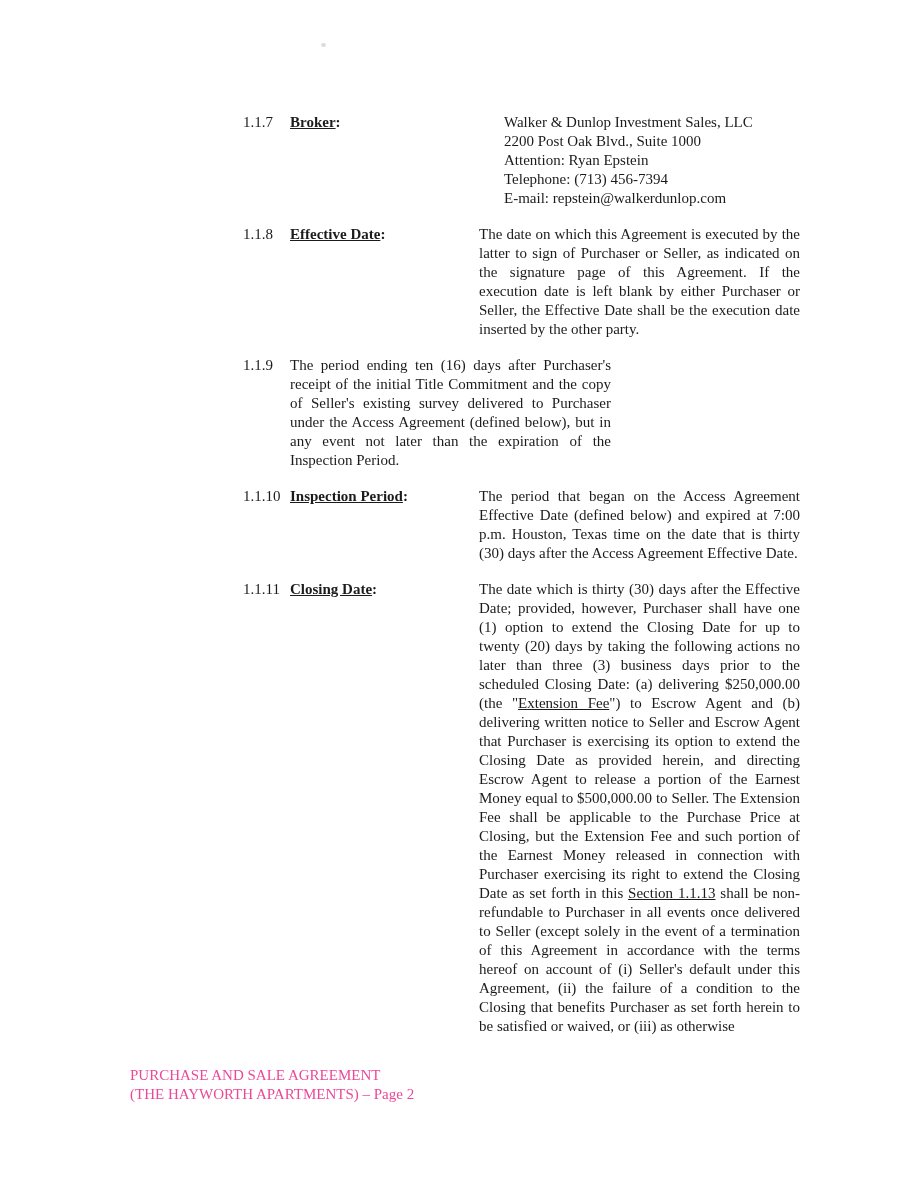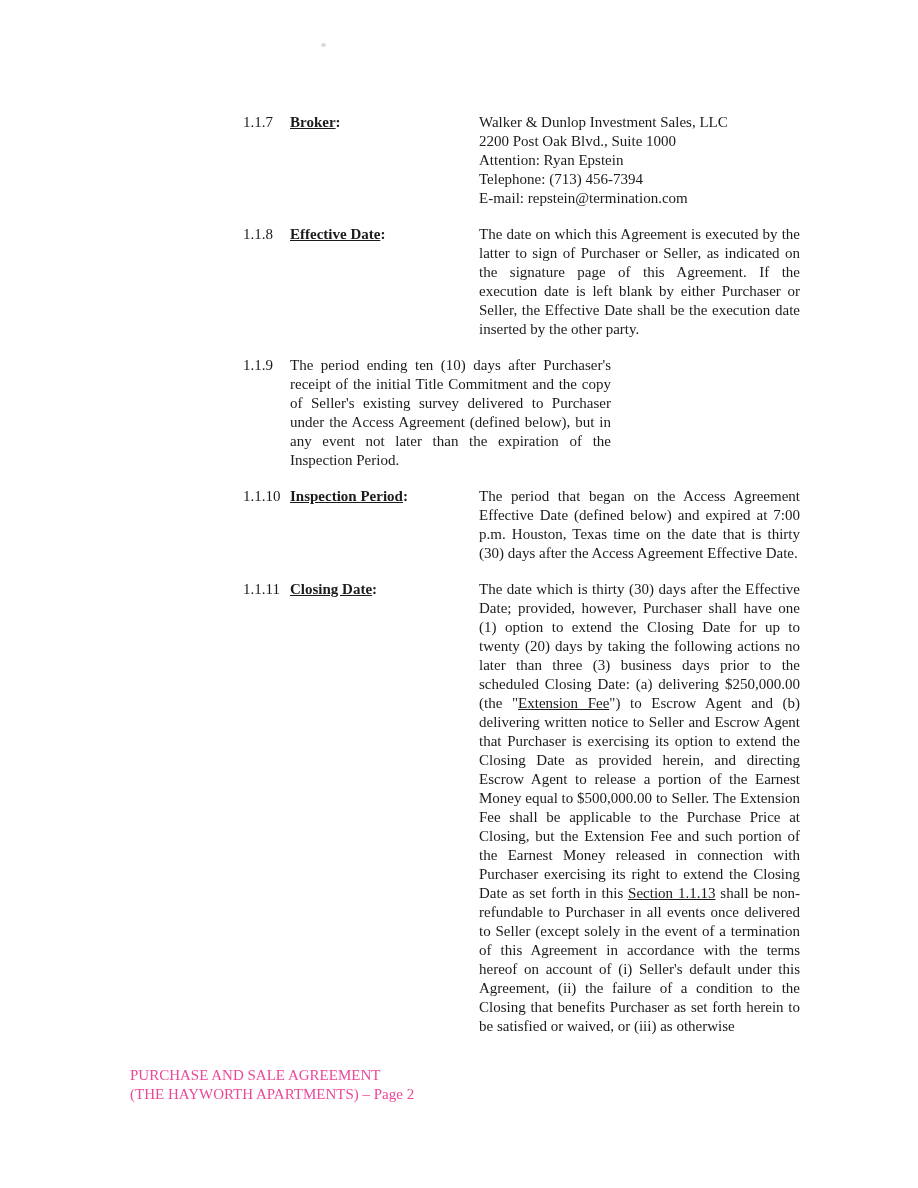--- a/index.html
+++ b/index.html
@@ -43,20 +43,21 @@
   .term-text {
     text-decoration: underline;
   }
   .sec-def {
     width: 321px;
     flex: none;
     text-align: justify;
   }
   .sec-def.lines {
     text-align: left;
+    margin-left: 25px;
   }
   .sec-def .u {
     text-decoration: underline;
   }
   .footer {
     position: absolute;
     left: 130px;
     top: 1066px;
     font-size: 15px;
     line-height: 19px;
@@ -100,31 +101,31 @@
 <div class="page">
   <div class="content" id="sections">
       <div class="sec-row">
         <div class="sec-num">1.1.7</div>
         <div class="sec-term"><span class="term-text">Broker</span>:</div>
         <div class="sec-def lines">
           <div>Walker &amp; Dunlop Investment Sales, LLC</div>
           <div>2200 Post Oak Blvd., Suite 1000</div>
           <div>Attention: Ryan Epstein</div>
           <div>Telephone: (713) 456-7394</div>
-          <div>E-mail: repstein@termination.com</div>
+          <div>E-mail: repstein@walkerdunlop.com</div>
         </div>
       </div>
       <div class="sec-row">
         <div class="sec-num">1.1.8</div>
         <div class="sec-term"><span class="term-text">Effective Date</span>:</div>
         <div class="sec-def"><span>The date on which this Agreement is executed by the latter to sign of Purchaser or Seller, as indicated on the signature page of this Agreement.  If the execution date is left blank by either Purchaser or Seller, the Effective Date shall be the execution date inserted by the other party.</span></div>
       </div>
       <div class="sec-row">
         <div class="sec-num">1.1.9</div>
-        <div class="sec-def"><span>The period ending ten (10) days after Purchaser's receipt of the initial Title Commitment and the copy of Seller's existing survey delivered to Purchaser under the Access Agreement (defined below), but in any event not later than the expiration of the Inspection Period.</span></div>
+        <div class="sec-def"><span>The period ending ten (16) days after Purchaser's receipt of the initial Title Commitment and the copy of Seller's existing survey delivered to Purchaser under the Access Agreement (defined below), but in any event not later than the expiration of the Inspection Period.</span></div>
       </div>
       <div class="sec-row">
         <div class="sec-num">1.1.10</div>
         <div class="sec-term"><span class="term-text">Inspection Period</span>:</div>
         <div class="sec-def"><span>The period that began on the Access Agreement Effective Date (defined below) and expired at 7:00 p.m. Houston, Texas time on the date that is thirty (30) days after the Access Agreement Effective Date.</span></div>
       </div>
       <div class="sec-row">
         <div class="sec-num">1.1.11</div>
         <div class="sec-term"><span class="term-text">Closing Date</span>:</div>
         <div class="sec-def"><span>The date which is thirty (30) days after the Effective Date; provided, however, Purchaser shall have one (1) option to extend the Closing Date for up to twenty (20) days by taking the following actions no later than three (3) business days prior to the scheduled Closing Date: (a) delivering $250,000.00 (the "</span><span class="u">Extension Fee</span><span>") to Escrow Agent and (b) delivering written notice to Seller and Escrow Agent that Purchaser is exercising its option to extend the Closing Date as provided herein, and directing Escrow Agent to release a portion of the Earnest Money equal to $500,000.00 to Seller.  The Extension Fee shall be applicable to the Purchase Price at Closing, but the Extension Fee and such portion of the Earnest Money released in connection with Purchaser exercising its right to extend the Closing Date as set forth in this </span><span class="u">Section 1.1.13</span><span> shall be non-refundable to Purchaser in all events once delivered to Seller (except solely in the event of a termination of this Agreement in accordance with the terms hereof on account of (i) Seller's default under this Agreement, (ii) the failure of a condition to the Closing that benefits Purchaser as set forth herein to be satisfied or waived, or (iii) as otherwise</span></div>

